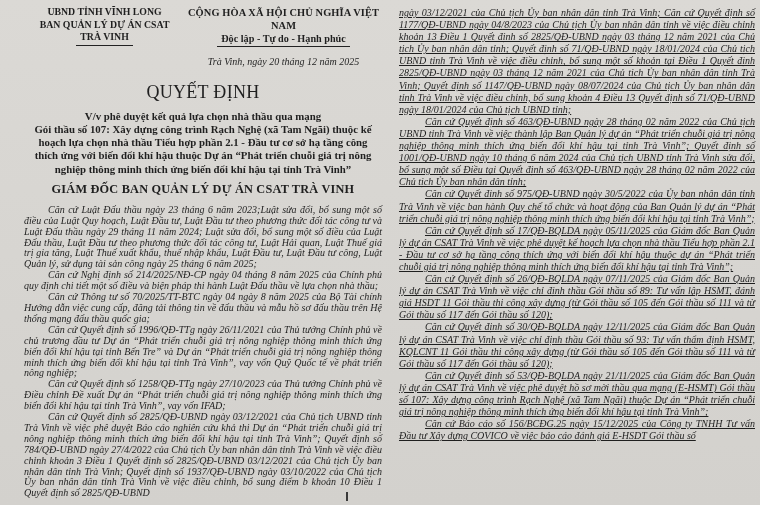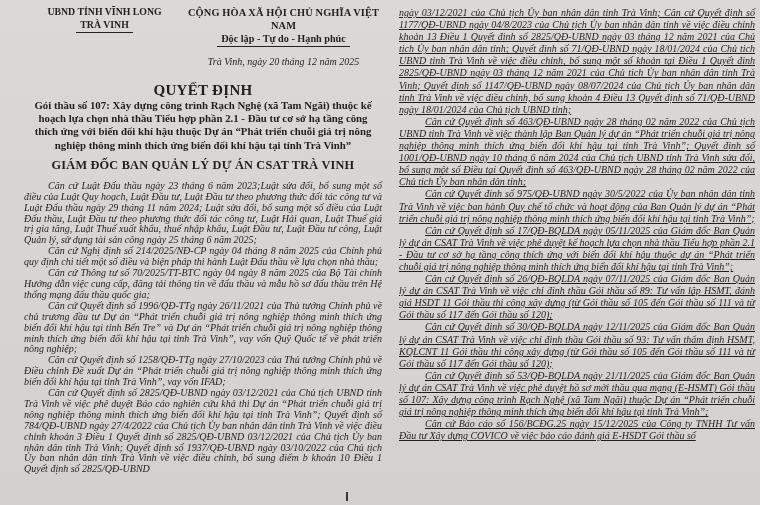--- a/index.html
+++ b/index.html
@@ -27,21 +27,21 @@
   .hdr-left  { width: 45%; text-align: center; font-weight: bold; font-size: 9.8px; line-height: 12.5px; }
   .hdr-right { width: 55%; text-align: center; font-weight: bold; }
   .hdr-right .nat1 { font-size: 10.4px; line-height: 13px; letter-spacing: .1px; }
   .hdr-right .nat2 { font-size: 10.2px; line-height: 13px; }
   .u { display: inline-block; border-bottom: 1px solid #222; padding: 0 4px 1px 4px; }
   .doc-num { font-weight: normal; font-size: 10px; margin-top: 8px; }
   .place-date { font-weight: normal; font-style: italic; font-size: 10px; margin-top: 9px; }
 
   
   .title-block { text-align: center; margin-top: 15px; }
-  .t-heading   { font-weight: bold; font-size: 15px; letter-spacing: .3px; }
+  .t-heading   { font-weight: normal; font-size: 18px; letter-spacing: .3px; }
   .t-subject1  { font-weight: bold; font-size: 10.8px; margin-top: 7px; line-height: 13px; }
   .t-subject2  { font-weight: bold; font-size: 10.8px; line-height: 13.2px; padding: 0 2px; }
   .t-authority { font-weight: bold; font-size: 12.3px; margin-top: 6px; letter-spacing: .2px; }
 
   
   .bodytext { margin-top: 8px; }
   .bodytext p, .col-right p {
     margin: 0;
     font-style: italic;
     text-align: justify;
@@ -60,31 +60,33 @@
 </head>
 <body>
 
 <div class="page">
 
   <div class="col col-left">
 
     <div class="hdr">
       <div class="hdr-left">
         <div>UBND TỈNH VĨNH LONG</div>
+        <div>BAN QUẢN LÝ DỰ ÁN CSAT</div>
         <div><span class="u">TRÀ VINH</span></div>
       </div>
       <div class="hdr-right">
         <div class="nat1">CỘNG HÒA XÃ HỘI CHỦ NGHĨA VIỆT NAM</div>
         <div class="nat2"><span class="u">Độc lập - Tự do - Hạnh phúc</span></div>
         <div class="place-date">Trà Vinh, ngày 20 tháng 12 năm 2025</div>
       </div>
     </div>
 
     <div class="title-block">
       <div class="t-heading">QUYẾT ĐỊNH</div>
+      <div class="t-subject1">V/v phê duyệt kết quả lựa chọn nhà thầu qua mạng</div>
       <div class="t-subject2">Gói thầu số 107: Xây dựng công trình Rạch Nghệ (xã Tam Ngãi) thuộc kế hoạch lựa chọn nhà thầu Tiểu hợp phần 2.1 - Đầu tư cơ sở hạ tầng công thích ứng với biến đổi khí hậu thuộc Dự án “Phát triển chuỗi giá trị nông nghiệp thông minh thích ứng biến đổi khí hậu tại tỉnh Trà Vinh”</div>
       <div class="t-authority">GIÁM ĐỐC BAN QUẢN LÝ DỰ ÁN CSAT TRÀ VINH</div>
     </div>
 
     <div class="bodytext">
       <p>Căn cứ Luật Đấu thầu ngày 23 tháng 6 năm 2023;Luật sửa đổi, bổ sung một số điều của Luật Quy hoạch, Luật Đầu tư, Luật Đầu tư theo phương thức đối tác công tư và Luật Đấu thầu ngày 29 tháng 11 năm 2024; Luật sửa đổi, bổ sung một số điều của Luật Đấu thầu, Luật Đầu tư theo phương thức đối tác công tư, Luật Hải quan, Luật Thuế giá trị gia tăng, Luật Thuế xuất khẩu, thuế nhập khẩu, Luật Đầu tư, Luật Đầu tư công, Luật Quản lý, sử dụng tài sản công ngày 25 tháng 6 năm 2025;</p>
       <p>Căn cứ Nghị định số 214/2025/NĐ-CP ngày 04 tháng 8 năm 2025 của Chính phủ quy định chi tiết một số điều và biện pháp thi hành Luật Đấu thầu về lựa chọn nhà thầu;</p>
       <p>Căn cứ Thông tư số 70/2025/TT-BTC ngày 04 ngày 8 năm 2025 của Bộ Tài chính Hướng dẫn việc cung cấp, đăng tải thông tin về đấu thầu và mẫu hồ sơ đấu thầu trên Hệ thống mạng đấu thầu quốc gia;</p>
       <p>Căn cứ Quyết định số 1996/QĐ-TTg ngày 26/11/2021 của Thủ tướng Chính phủ về chủ trương đầu tư Dự án “Phát triển chuỗi giá trị nông nghiệp thông minh thích ứng biến đổi khí hậu tại tỉnh Bến Tre” và Dự án “Phát triển chuỗi giá trị nông nghiệp thông minh thích ứng biến đổi khí hậu tại tỉnh Trà Vinh”, vay vốn Quỹ Quốc tế về phát triển nông nghiệp;</p>
       <p>Căn cứ Quyết định số 1258/QĐ-TTg ngày 27/10/2023 của Thủ tướng Chính phủ về Điều chỉnh Đề xuất Dự án “Phát triển chuỗi giá trị nông nghiệp thông minh thích ứng biến đổi khí hậu tại tỉnh Trà Vinh”, vay vốn IFAD;</p>

